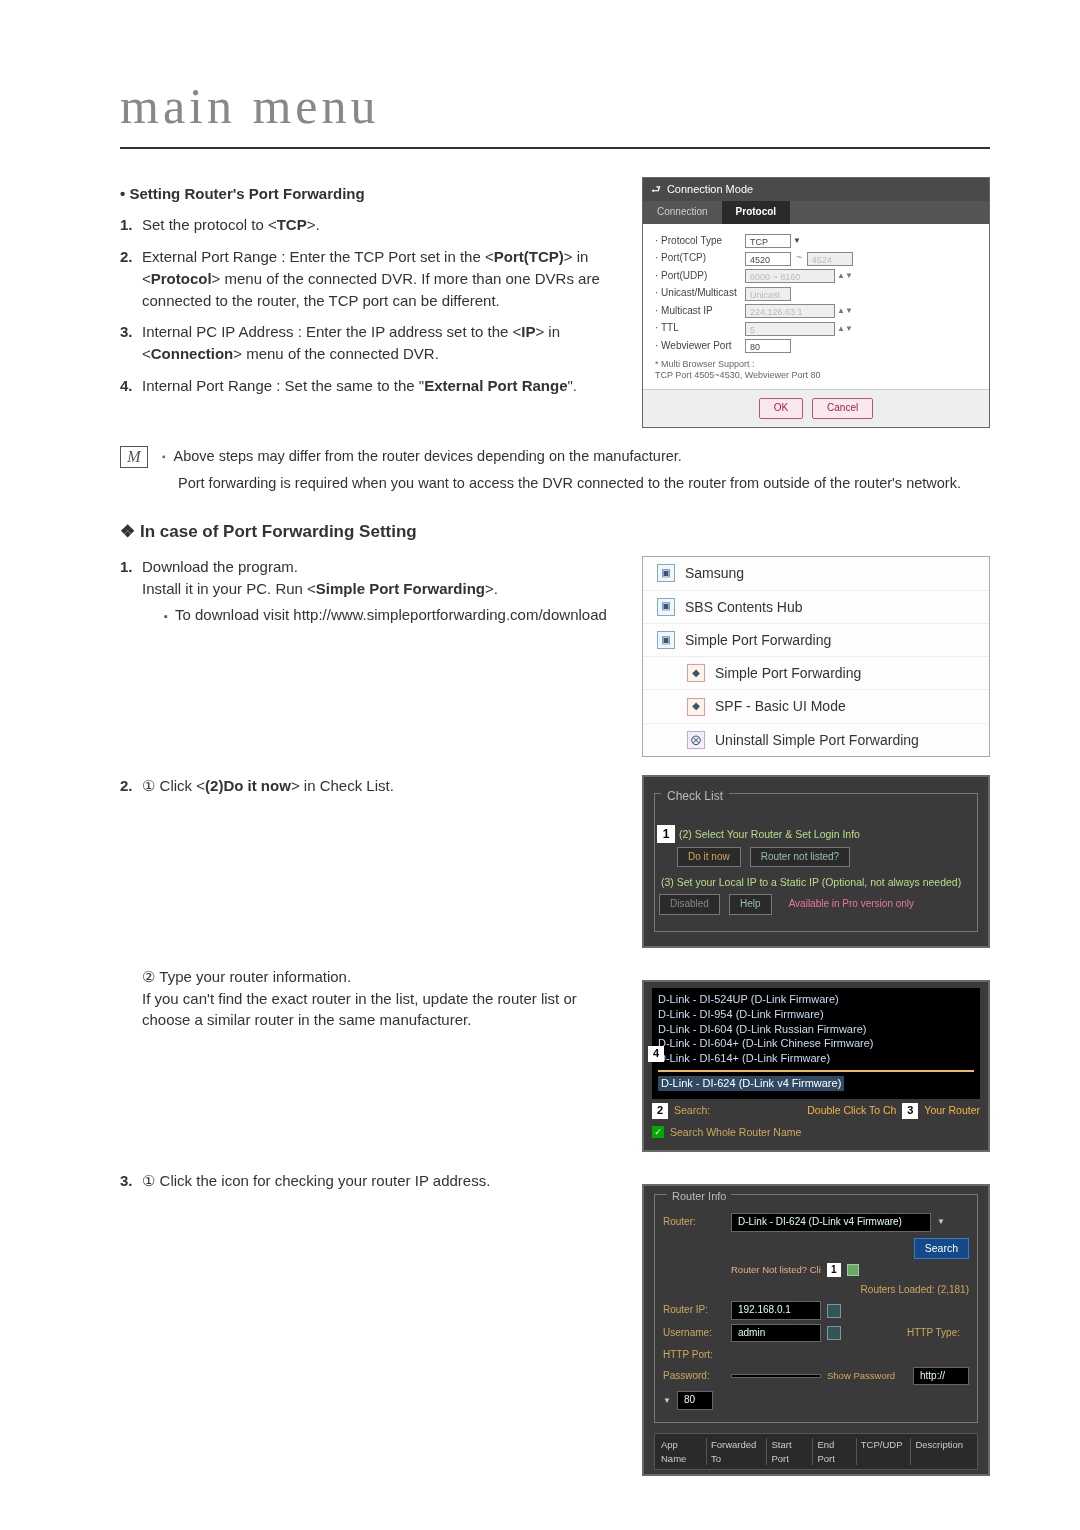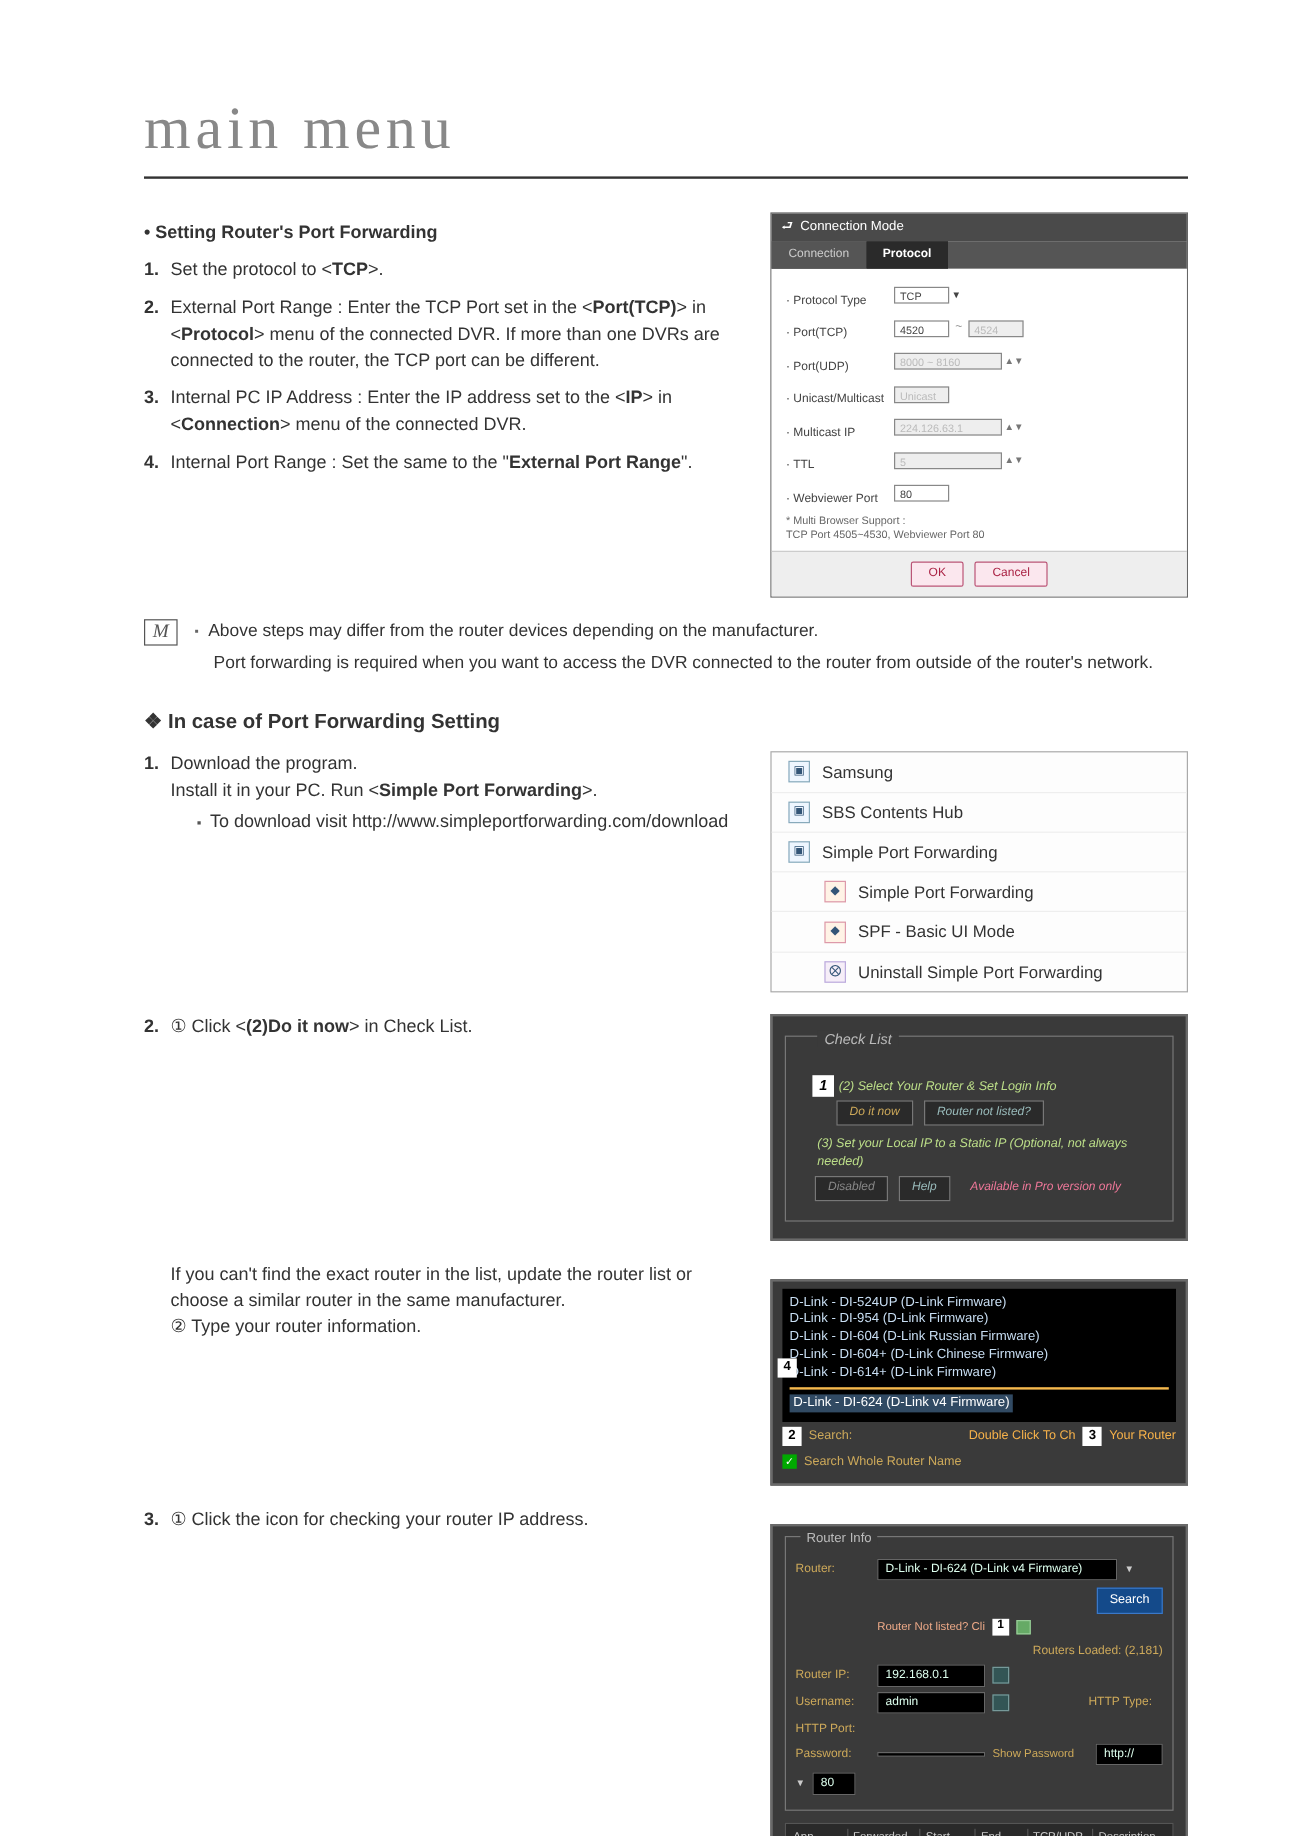--- a/index.html
+++ b/index.html
@@ -52,21 +52,21 @@
     border: 1px solid #666; background: #f4f4f4; font-size: 10px; color: #444;
     width: 100%;
   }
   .dlg-title { background: #4a4a4a; color: #fff; padding: 4px 8px; font-size: 11px; }
   .dlg-title .ret { margin-right: 6px; }
   .dlg-tabs { display: flex; background: #555; }
   .dlg-tab { padding: 4px 14px; font-size: 10px; color: #ccc; background: #555; }
   .dlg-tab.active { background: #2a2a2a; color: #fff; font-weight: bold; }
   .dlg-body { background: #fff; padding: 10px 12px 8px 12px; }
   .dlg-row { display: flex; align-items: center; margin-bottom: 3px; }
-  .dlg-row .lbl { width: 90px; margin-top: 10px; }
+  .dlg-row .lbl { width: 90px; }
   .dlg-row .lbl::before { content: "· "; }
   .dlg-row .inp {
     border: 1px solid #888; padding: 0 4px; font-size: 9px; height: 14px;
     line-height: 14px; background: #fff; min-width: 46px; display: inline-block;
   }
   .dlg-row .inp.dis { background: #eee; color: #bbb; }
   .dlg-row .sep { margin: 0 5px; color: #888; }
   .dlg-row .step { font-size: 8px; margin-left: 2px; display:flex; flex-direction:column; line-height:6px; color:#777;}
   .dlg-note { font-size: 9px; color: #666; margin-top: 6px; line-height: 1.2; }
   .dlg-foot { background: #eee; text-align: center; padding: 8px 0; border-top: 1px solid #ccc; }
@@ -90,21 +90,21 @@
   }
   .mi-icon.spf { background: #fff3e6; border-color: #d9a; }
   .mi-icon.un { background: #f6eef8; border-color: #bad; }
 
   
   .cl-panel {
     background: #3a3a3a; border: 2px solid #6a6a6a; padding: 10px 10px 14px 10px;
     color: #ddd; font-size: 11px; position: relative;
   }
   .cl-fieldset {
-    border: 1px solid #777; padding: 8px 8px 10px 24px; margin-top: 6px; font-style: italic;
+    border: 1px solid #777; padding: 8px 8px 10px 4px; margin-top: 6px;
   }
   .cl-legend {
     position: relative; top: -14px; background: #3a3a3a; padding: 0 6px;
     color: #bbb; font-size: 12px; margin-left: 2px;
   }
   .cl-line { color: #bd8; font-size: 10.5px; margin: 2px 0 4px 2px; }
   .cl-btn {
     display: inline-block; background: #2a2a2a; border: 1px solid #777;
     color: #cda95a; padding: 2px 10px; font-size: 10px; margin-right: 6px;
   }
@@ -340,22 +340,22 @@
           <span class="cl-note">Available in Pro version only</span>
         </div>
       </div>
     </div>
   </div>
 </div>
 
 <div class="row">
   <div class="left">
     <div style="padding-left:22px">
+      <div>② Type your router information.</div>
       <div>If you can't find the exact router in the list, update the router list or choose a similar router in the same manufacturer.</div>
-      <div>② Type your router information.</div>
     </div>
   </div>
   <div class="right">
     <div class="rt-panel">
       <div class="rt-list">
         <span class="num-badge" style="left:-4px; top:58px">4</span>
         <div>D-Link - DI-524UP (D-Link Firmware)</div>
         <div>D-Link - DI-954 (D-Link Firmware)</div>
         <div>D-Link - DI-604 (D-Link Russian Firmware)</div>
         <div>D-Link - DI-604+ (D-Link Chinese Firmware)</div>

